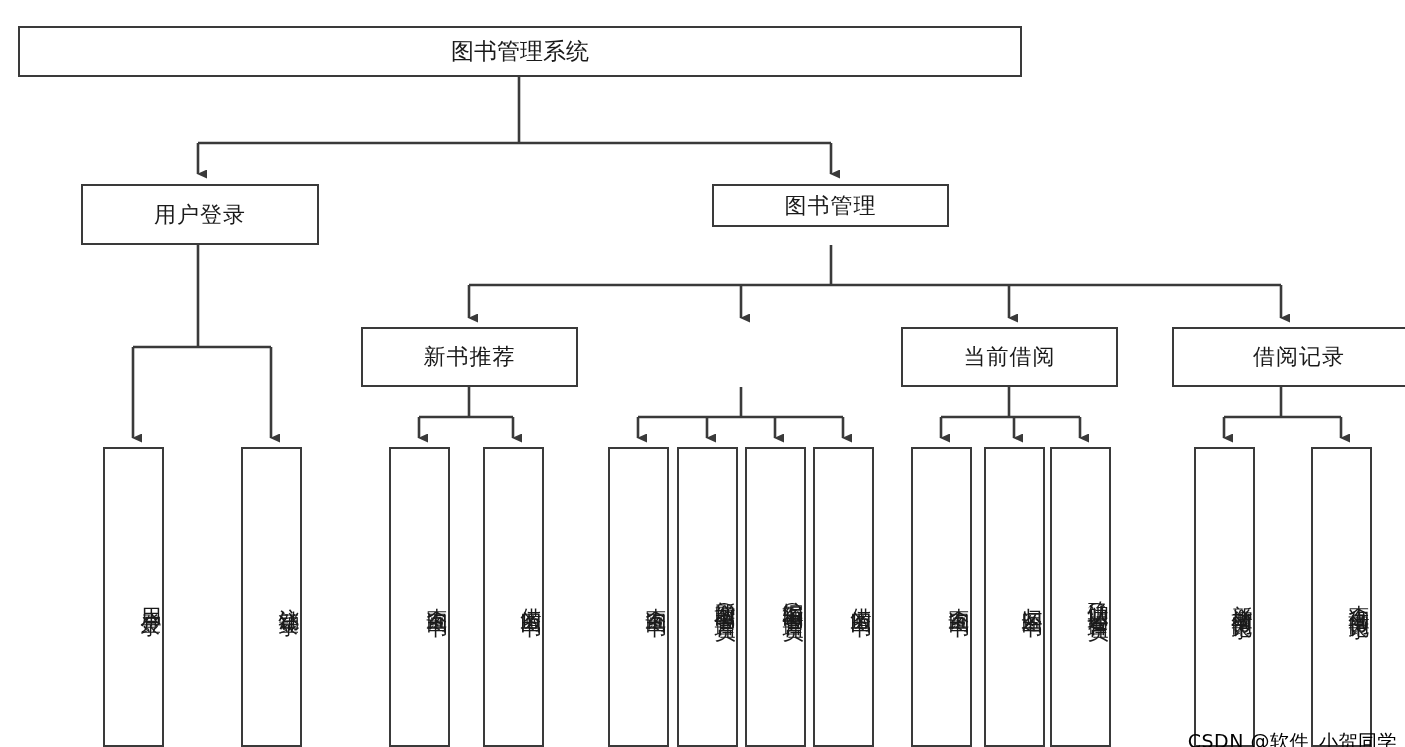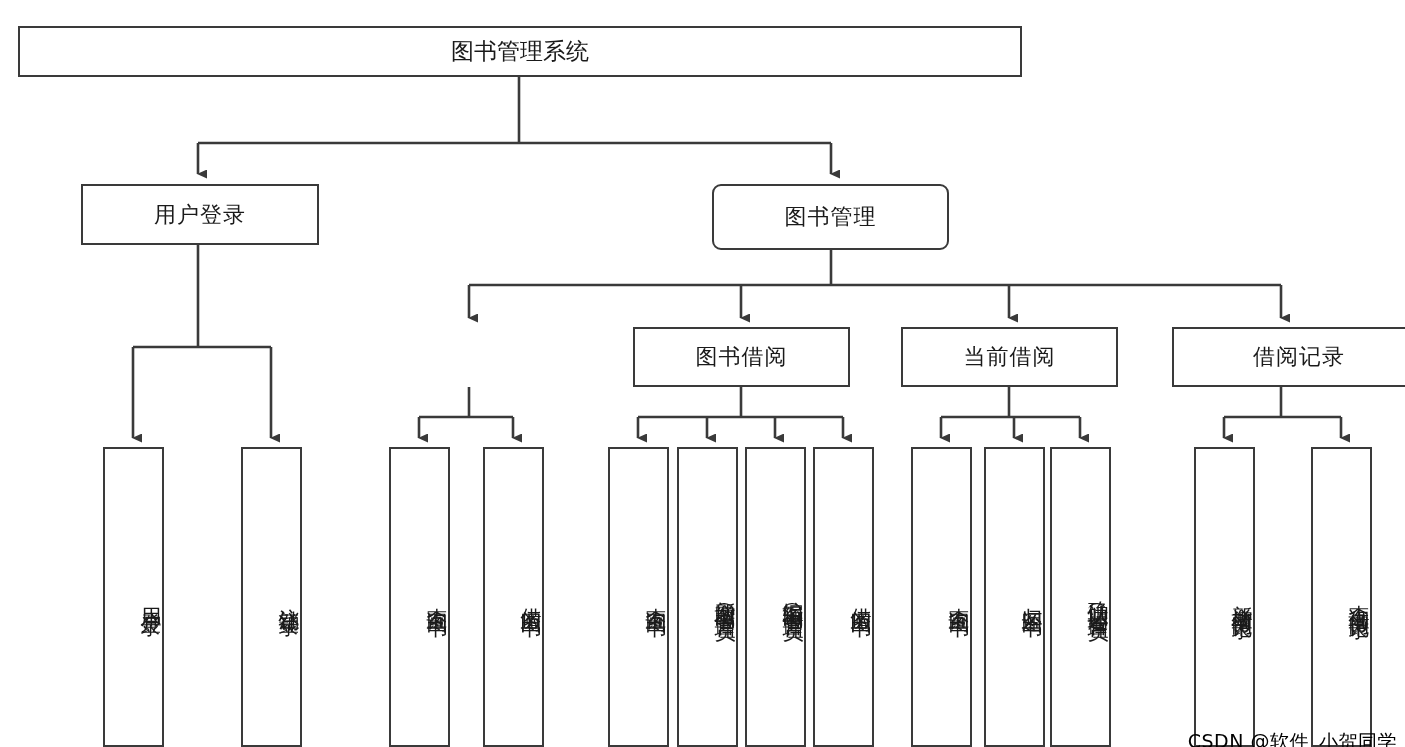--- a/index.html
+++ b/index.html
@@ -86,26 +86,26 @@
     </g>
   </svg>
 
   <div class="node root" style="left:18px;top:14px;width:1004px;height:51px;">
     <span>图书管理系统</span>
   </div>
 
   <div class="node horiz" style="left:81px;top:172px;width:238px;height:61px;">
     <span>用户登录</span>
   </div>
-  <div class="node horiz" style="left:712px;top:172px;width:237px;height:66px;border-radius:9px;">
+  <div class="node horiz" style="left:712px;top:172px;width:237px;height:43px;">
     <span>图书管理</span>
   </div>
 
-  <div class="node horiz" style="left:633px;top:315px;width:217px;height:60px;">
-    <span>图书借阅</span>
+  <div class="node horiz" style="left:361px;top:315px;width:217px;height:60px;">
+    <span>新书推荐</span>
   </div>
   <div class="node horiz" style="left:901px;top:315px;width:217px;height:60px;">
     <span>当前借阅</span>
   </div>
   <div class="node horiz" style="left:1172px;top:315px;width:254px;height:60px;">
     <span>借阅记录</span>
   </div>
 
   <div class="node leaf" style="left:103px;top:435px;width:61px;height:300px;">
     <span class="leaf-text">用户登录</span>

